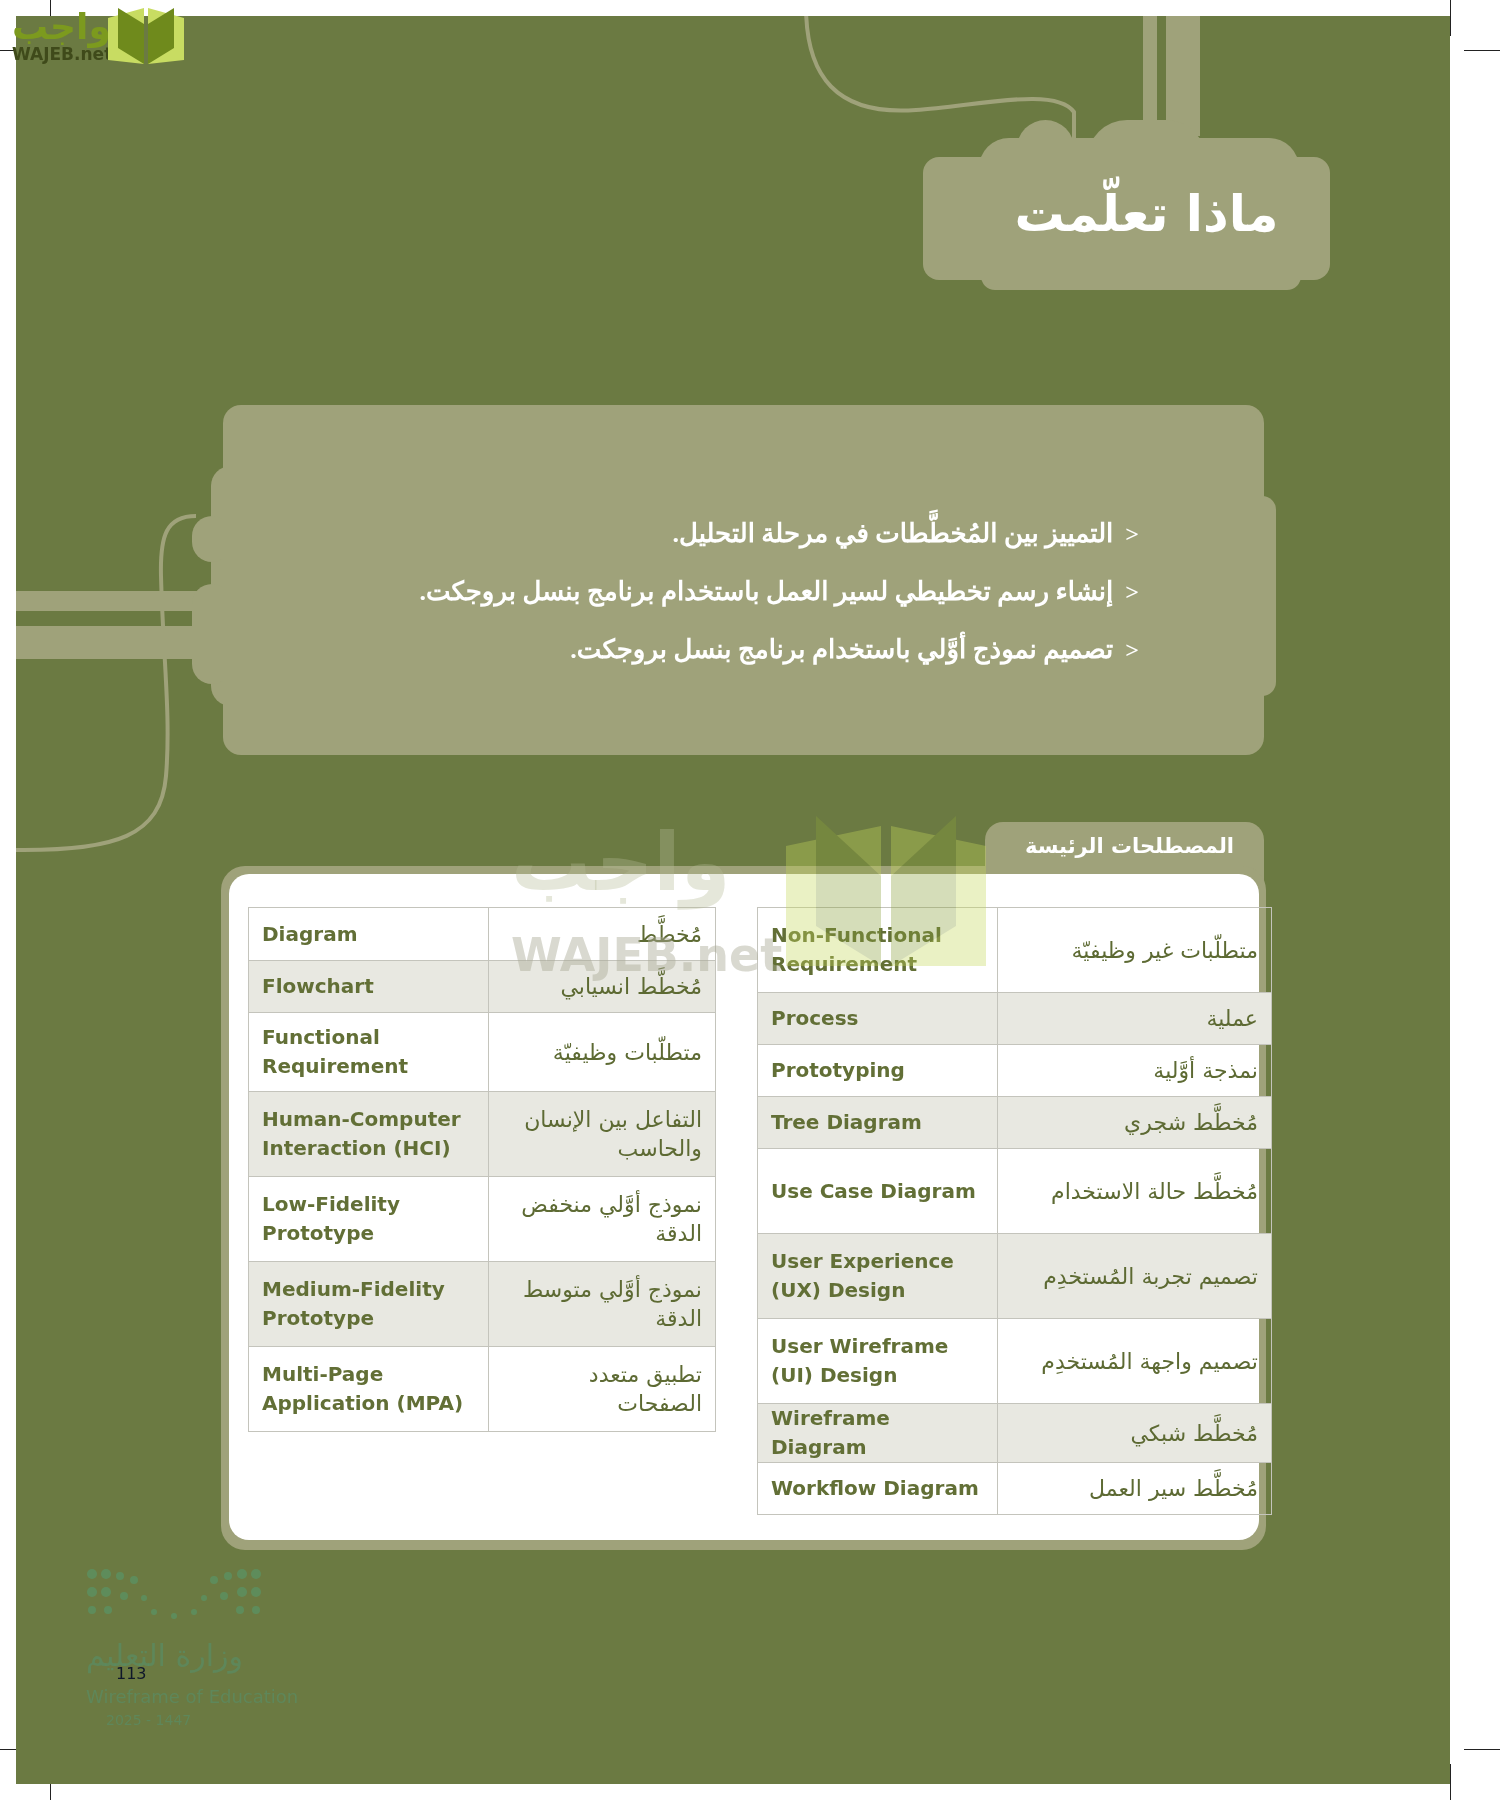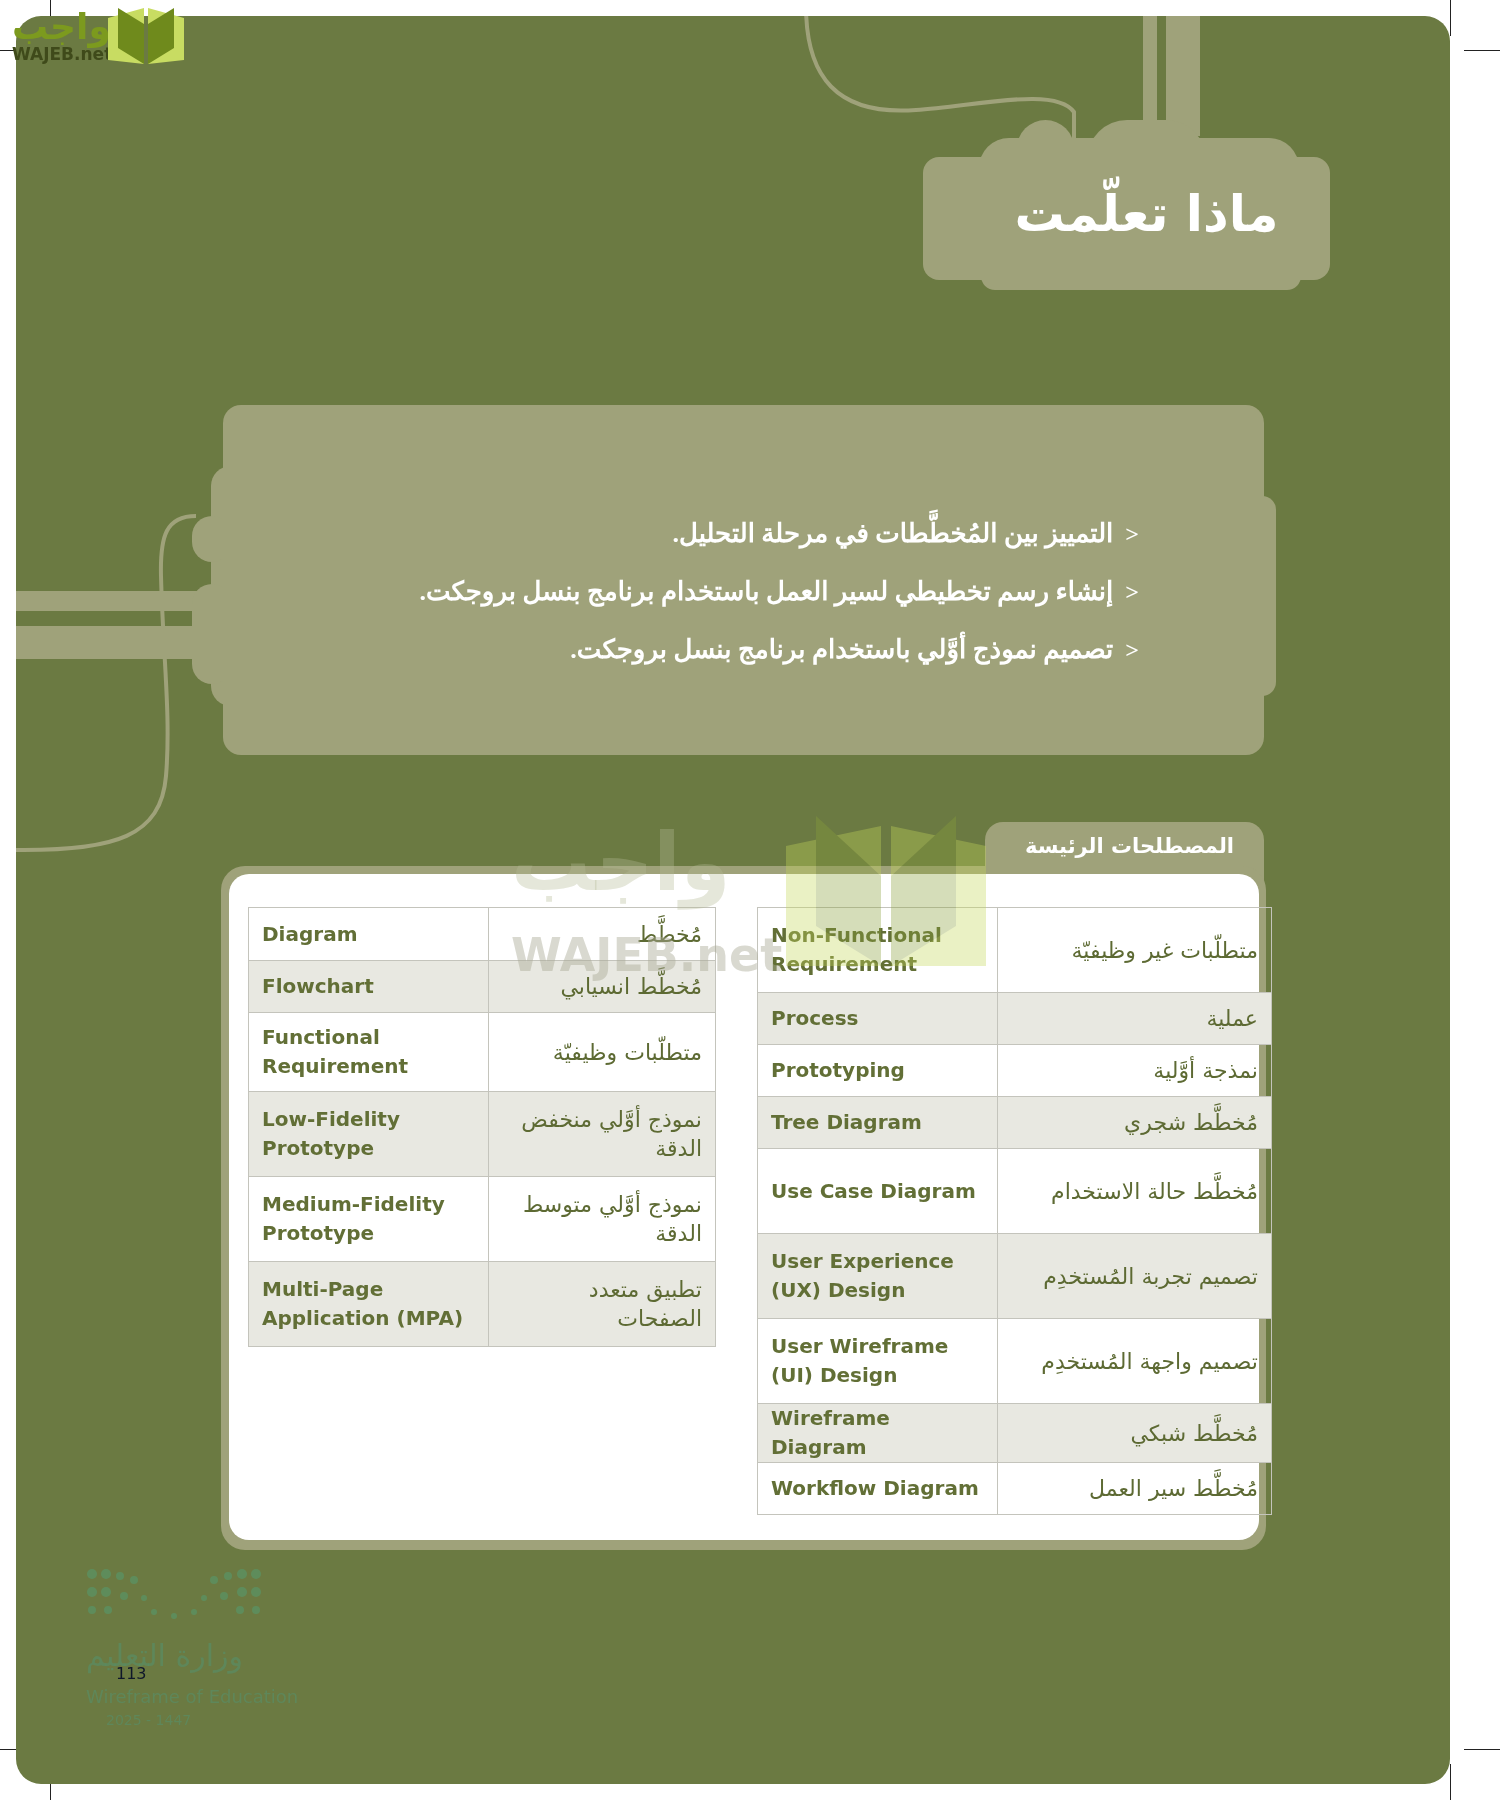--- a/index.html
+++ b/index.html
@@ -1,18 +1,18 @@
 <!DOCTYPE html>
 <html><head>
 <meta charset="utf-8">
 <style>
   html, body { margin:0; padding:0; }
   body { width:1500px; height:1800px; position:relative; background:#ffffff; overflow:hidden;
          font-family:"DejaVu Sans", sans-serif; }
-  .page { position:absolute; left:16px; top:16px; width:1434px; height:1768px; background:#6b7a42; overflow:hidden;border-radius:25px; }
+  .page { position:absolute; left:16px; top:16px; width:1434px; height:1768px; background:#6b7a42; overflow:hidden; }
   .crop { position:absolute; background:#222; }
   .light { background:#9fa27a; }
   .deco { position:absolute; }
   svg.deco { overflow:visible; }
 
   .title-box { position:absolute; left:907px; top:141px; width:407px; height:123px; border-radius:16px; }
   .title-text { position:absolute; left:0; right:0; top:28px; text-align:center; direction:rtl;
                 color:#ffffff; font-weight:bold; font-size:50px; padding-left:40px; }
 
   .obj-box { position:absolute; left:207px; top:389px; width:1041px; height:350px; border-radius:18px; }
@@ -93,20 +93,24 @@
           <td class="en">Diagram</td>
           <td class="ar">مُخطَّط</td>
         </tr>
     <tr style="height:52px">
           <td class="en">Flowchart</td>
           <td class="ar">مُخطَّط انسيابي</td>
         </tr>
     <tr style="height:79px">
           <td class="en">Functional Requirement</td>
           <td class="ar">متطلّبات وظيفيّة</td>
+        </tr>
+    <tr style="height:85px">
+          <td class="en">Human-Computer Interaction (HCI)</td>
+          <td class="ar">التفاعل بين الإنسان والحاسب</td>
         </tr>
     <tr style="height:85px">
           <td class="en">Low-Fidelity Prototype</td>
           <td class="ar">نموذج أوَّلي منخفض الدقة</td>
         </tr>
     <tr style="height:85px">
           <td class="en">Medium-Fidelity Prototype</td>
           <td class="ar">نموذج أوَّلي متوسط الدقة</td>
         </tr>
     <tr style="height:85px">

